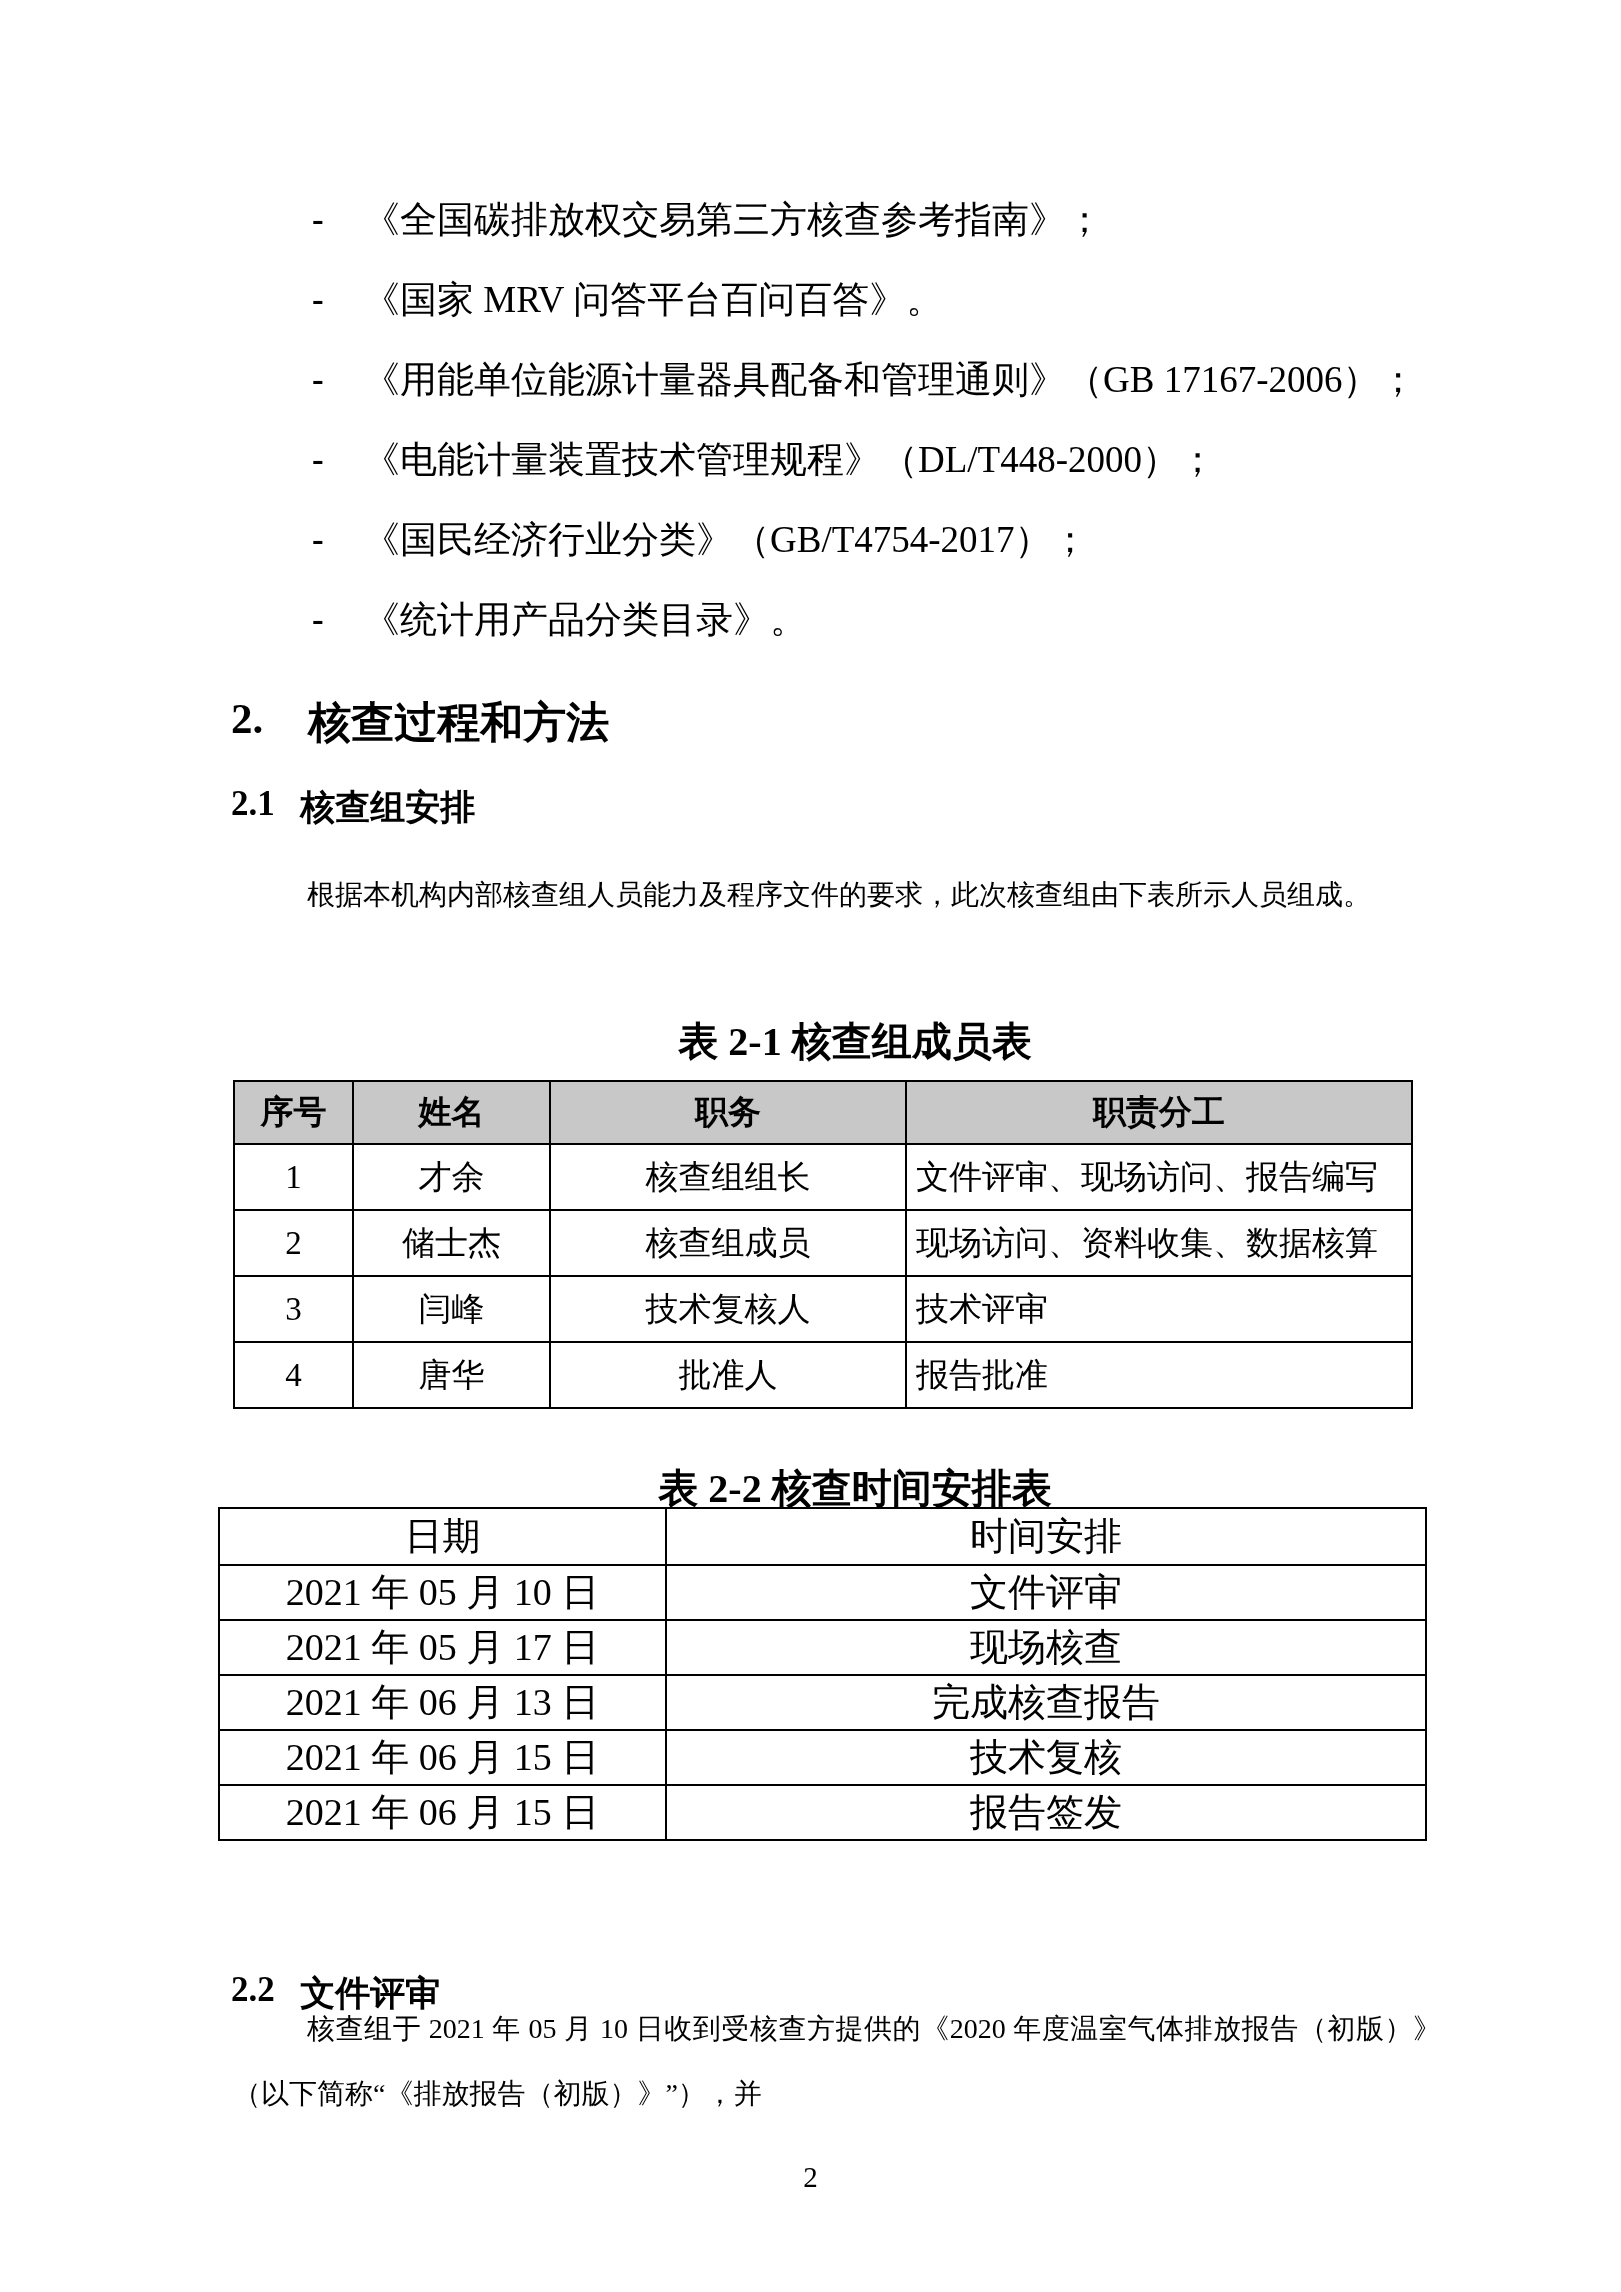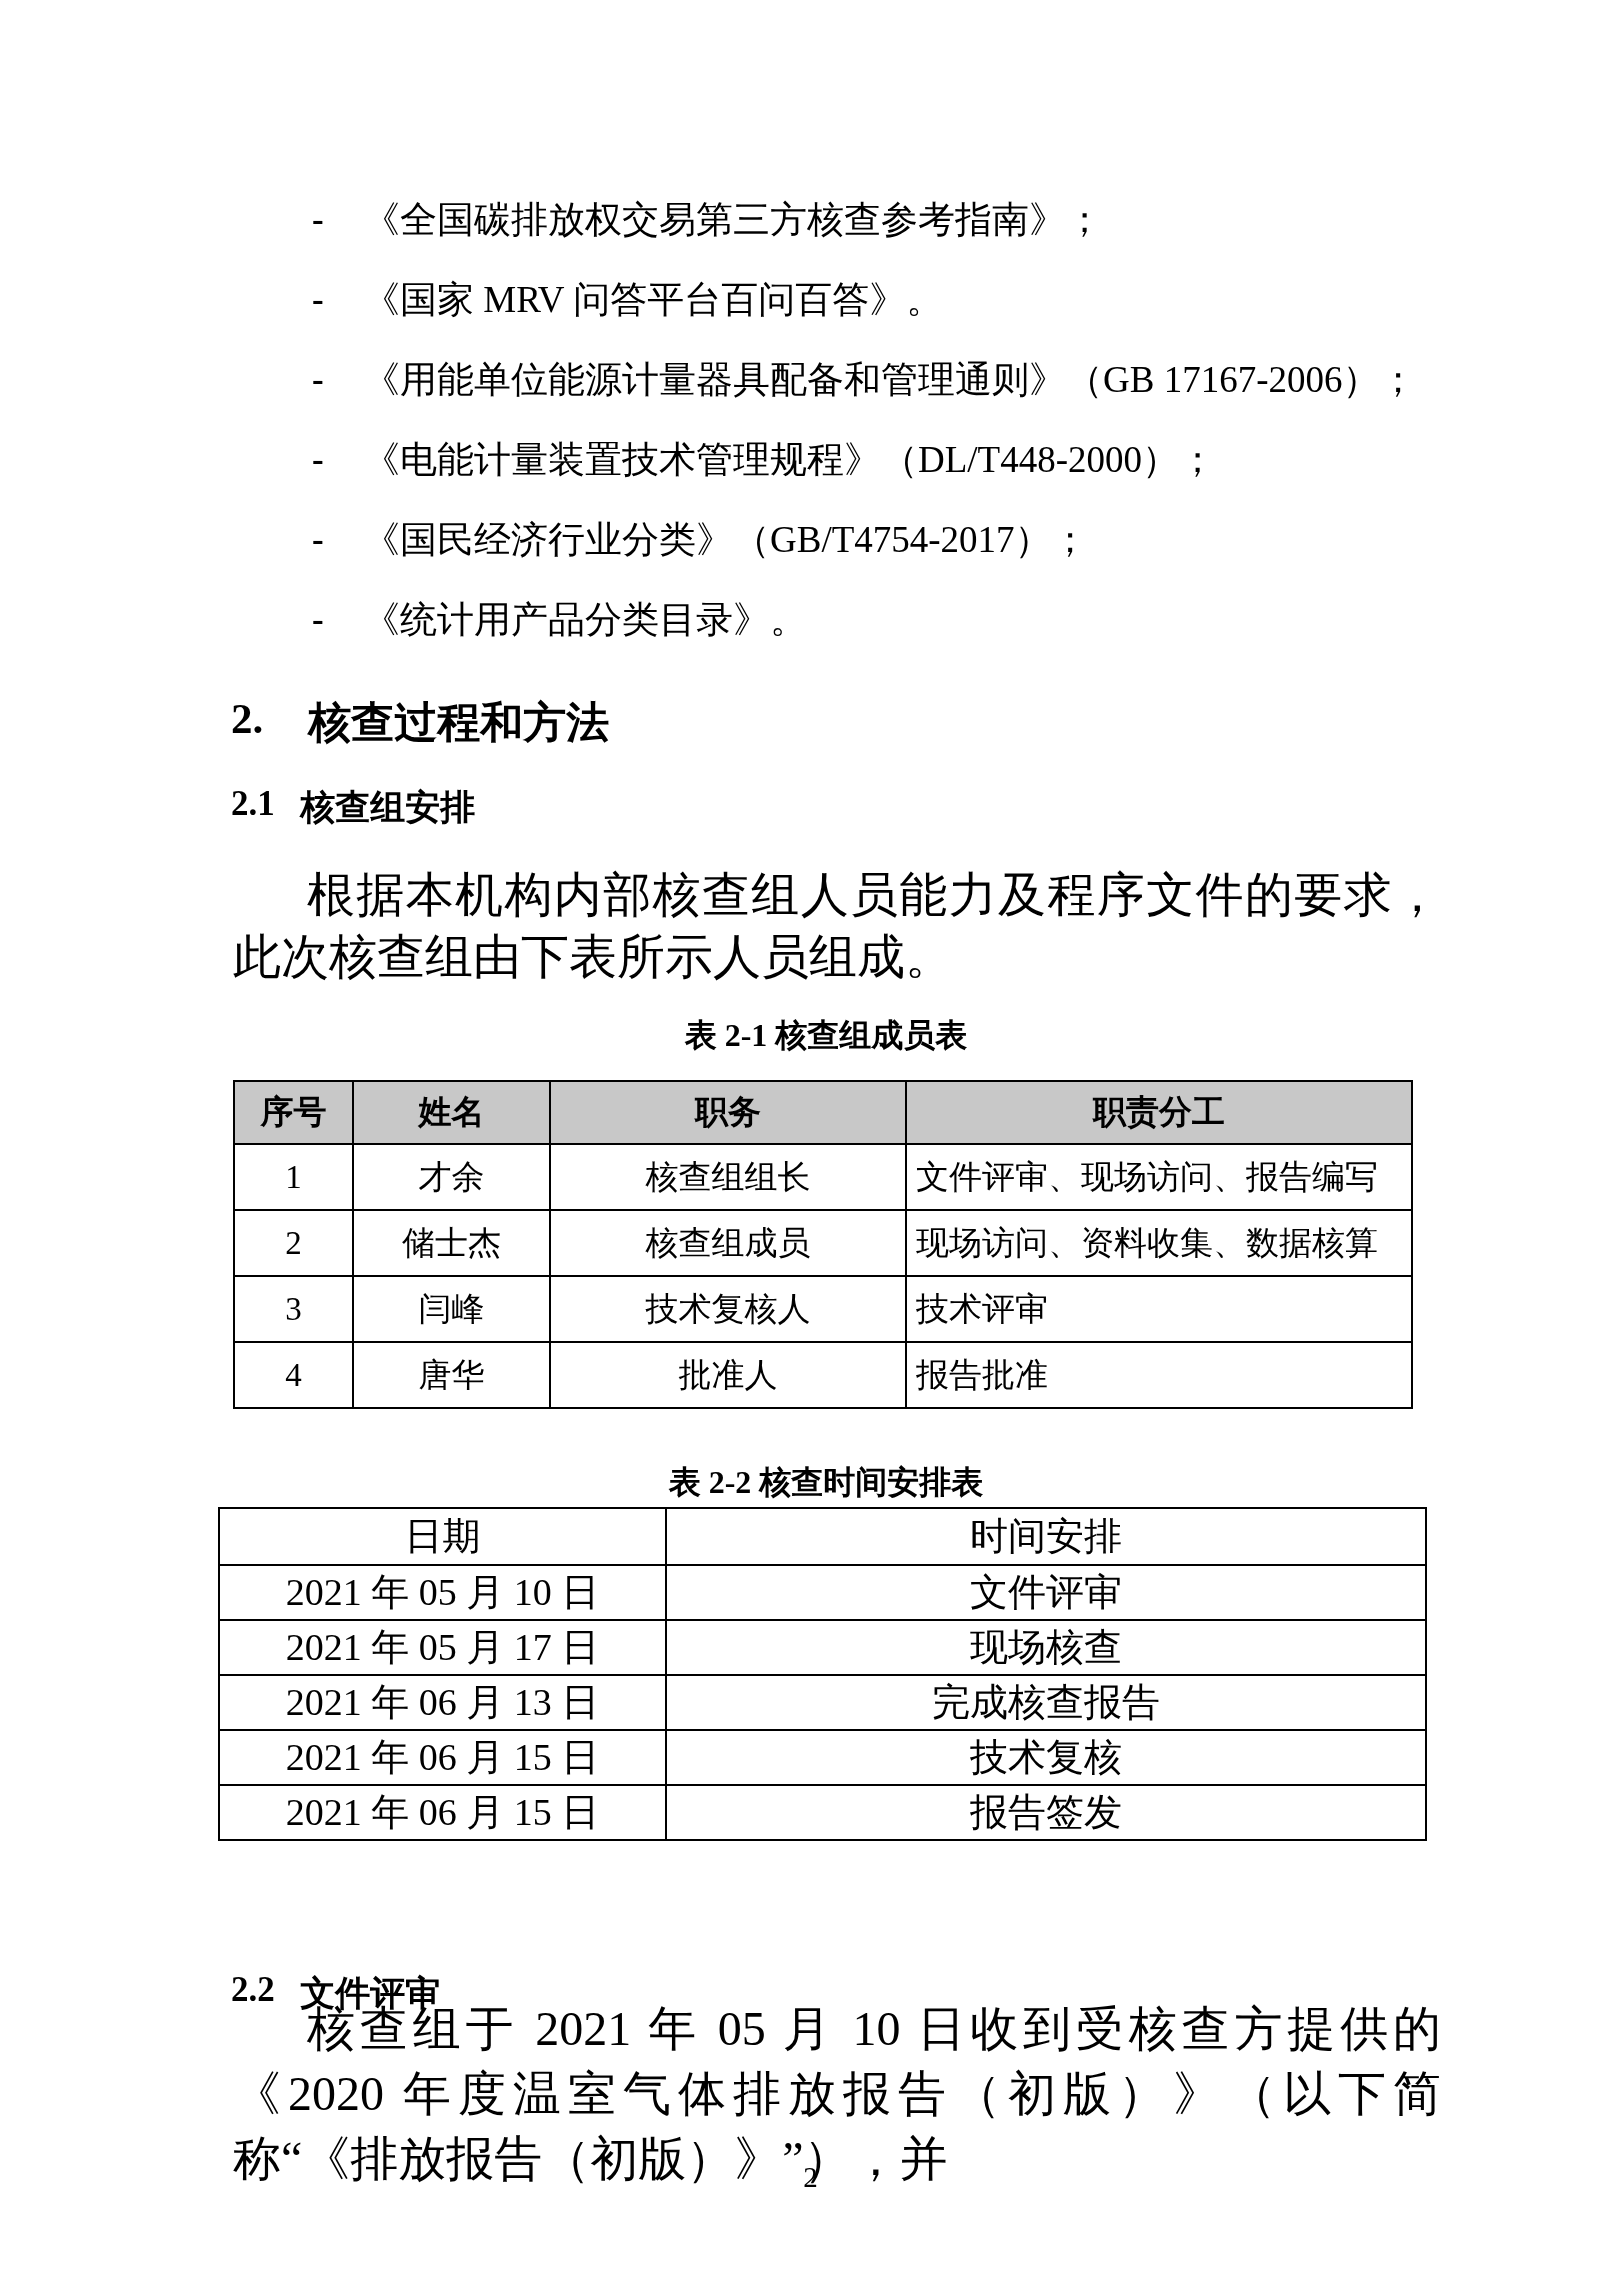--- a/index.html
+++ b/index.html
@@ -21,30 +21,30 @@
 
   
   .h-big   { position:absolute; left:231px; font-size:43px; font-weight:bold; display:flex; }
   .h-sub   { position:absolute; left:231px; font-size:35px; font-weight:bold; display:flex; }
   .h-big .num { margin-right:45px; }
   .h-sub .num { margin-right:25.5px; }
 
   
   .para {
     position:absolute; left:233px; width:1208px;
-    font-size:48px; line-height:62px;
+    font-size:28px; line-height:62px;
     text-align:justify; text-justify:inter-ideograph;
     text-indent:74px;
   }
   .para3 { line-height:65px; }
 
   
   .caption {
-    position:absolute; left:222px; width:1208px;
-    text-align:center; font-weight:bold; font-size:32px;
+    position:absolute; left:251px; width:1208px;
+    text-align:center; font-weight:bold; font-size:40px;
   }
 
   
   table { border-collapse:collapse; table-layout:fixed; background:#ffffff;margin-top:7px; }
   .t21 { position:absolute; top:1073px; left:233px; width:1180px;
          font-size:33px; border:2.9px solid #000; }
   .t21 th, .t21 td { border:2px solid #000; vertical-align:middle; overflow:hidden; }
   .t21 thead tr { height:63px; }
   .t21 tbody tr { height:66px; }
   .t21 th { background:#c8c8c8; font-weight:bold; text-align:center; }

